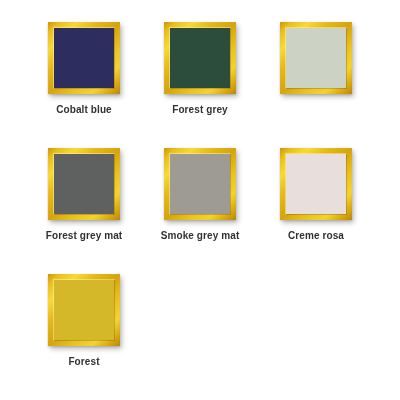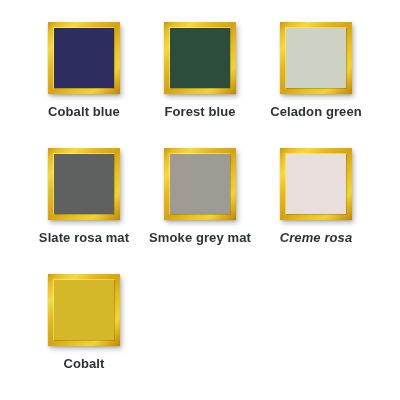--- a/index.html
+++ b/index.html
@@ -73,21 +73,21 @@
 
   .swatch-chip {
     width: 100%;
     height: 100%;
     position: relative;
     z-index: 1;
   }
 
   .swatch-label {
     margin-top: 11px;
-    font-size: 13px;
+    font-size: 10px;
     font-weight: 600;
     line-height: 1;
     color: #2f3234;
     letter-spacing: 0.1px;
     white-space: nowrap;
   }
 </style>
 </head>
 <body style="background-color: rgb(255, 255, 255);">
 
@@ -99,51 +99,50 @@
     </div>
     <div class="swatch-label" style="color: rgb(47, 50, 52);">Cobalt blue</div>
   </div>
 
 
 
   <div class="swatch-cell">
     <div class="swatch-frame">
       <div class="swatch-chip" style="background-color: rgb(44, 77, 60);"></div>
     </div>
-    <div class="swatch-label" style="color: rgb(47, 50, 52);">Forest blue</div>
+    <div class="swatch-label" style="color: rgb(47, 50, 52);">Forest grey</div>
   </div>
 
   <div class="swatch-cell">
     <div class="swatch-frame">
       <div class="swatch-chip" style="background-color: rgb(204, 211, 196);"></div>
     </div>
-    <div class="swatch-label" style="color: rgb(47, 50, 52);">Celadon green</div>
   </div>
 
   <div class="swatch-cell">
     <div class="swatch-frame">
       <div class="swatch-chip" style="background-color: rgb(94, 97, 96);"></div>
     </div>
-    <div class="swatch-label" style="color: rgb(47, 50, 52);">Slate rosa mat</div>
+    <div class="swatch-label" style="color: rgb(47, 50, 52);">Forest grey mat</div>
   </div>
 
   <div class="swatch-cell">
     <div class="swatch-frame">
       <div class="swatch-chip" style="background-color: rgb(158, 155, 149);"></div>
     </div>
     <div class="swatch-label" style="color: rgb(47, 50, 52);">Smoke grey mat</div>
   </div>
 
   <div class="swatch-cell">
     <div class="swatch-frame">
       <div class="swatch-chip" style="background-color: rgb(232, 222, 219);"></div>
     </div>
-    <div class="swatch-label" style="color: rgb(47, 50, 52); font-style: italic;">Creme rosa</div>
+    <div class="swatch-label" style="color: rgb(47, 50, 52);">Creme rosa</div>
   </div>
 
   <div class="swatch-cell">
     <div class="swatch-frame">
       <div class="swatch-chip" style="background-color: rgb(212, 184, 41);"></div>
     </div>
-    <div class="swatch-label" style="color: rgb(47, 50, 52);">Cobalt</div>
+    <div class="swatch-label" style="color: rgb(47, 50, 52);">Forest</div>
   </div>
 
 </div>
 
 </body></html>

